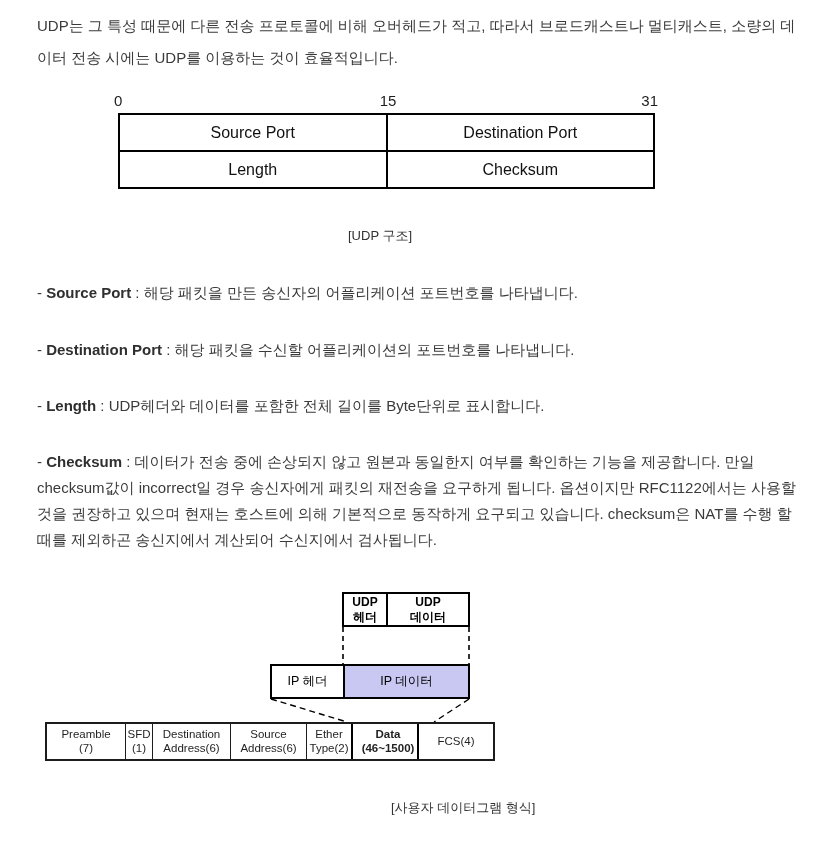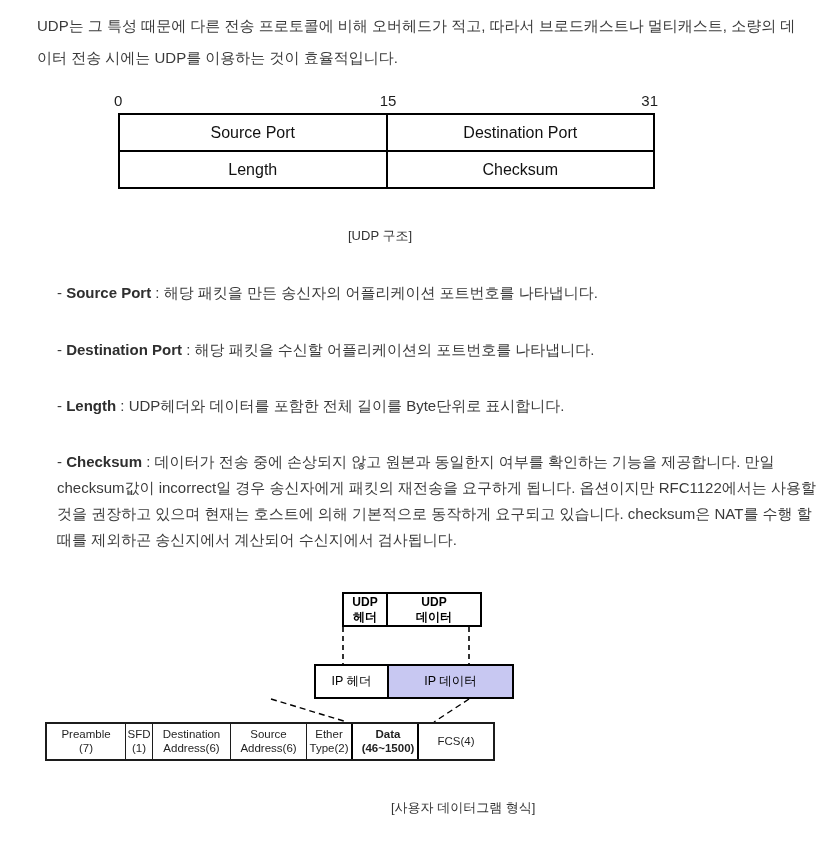--- a/index.html
+++ b/index.html
@@ -4,46 +4,46 @@
 <style>
   html,body{margin:0;padding:0;background:#ffffff;}
   .page{
     position:relative;width:823px;height:849px;background:#ffffff;overflow:hidden;
     font-family:"Liberation Sans","DejaVu Sans",sans-serif;color:#3a3a3a;
   }
   .abs{position:absolute;}
   
   .bodytext{font-size:15px;color:#3a3a3a;}
   .intro{left:37px;top:10px;width:763px;line-height:32px;}
-  .bullet{left:37px;width:762px;line-height:26px;margin-left:20px;}
+  .bullet{left:37px;width:762px;line-height:26px;}
   .bullet b{color:#2f2f2f;}
   
   .udp-diagram{left:118px;top:92px;width:537px;}
   .bit-labels{position:relative;height:21px;font-size:15px;color:#1d1d1d;}
   .bit-0{position:absolute;left:-4px;top:0;}
   .bit-15{position:absolute;left:270px;top:0;transform:translateX(-50%);}
   .bit-31{position:absolute;right:-3px;top:0;}
   .udp-table{border:2px solid #000;}
   .udp-row{display:flex;height:35px;}
   .udp-row.first{border-bottom:2px solid #000;}
   .udp-cell{flex:1;display:flex;align-items:center;justify-content:center;
     font-size:16px;color:#111;}
   .udp-cell.left{border-right:2px solid #000;}
   .caption{font-size:13px;color:#333;}
   
   .encap{left:40px;top:585px;width:470px;height:190px;}
   .encap svg{position:absolute;left:0;top:0;}
-  .udp-box{position:absolute;left:302px;top:7px;width:140px;height:35px;
+  .udp-box{position:absolute;left:302px;top:7px;width:128px;height:35px;
     border:2px solid #000;box-sizing:border-box;display:flex;background:#fff;}
   .udp-box .cell{display:flex;align-items:center;justify-content:center;text-align:center;
     font-size:12px;font-weight:bold;color:#000;white-space:pre-line;line-height:1.25;}
   .udp-box .hdr{width:44px;border-right:2px solid #000;box-sizing:border-box;}
   .udp-box .dat{flex:1;}
   .ip-row{position:absolute;left:230px;top:79px;width:200px;height:35px;
-    border:2px solid #000;box-sizing:border-box;display:flex;background:#fff;margin-left:44px;}
+    border:2px solid #000;box-sizing:border-box;display:flex;background:#fff;}
   .ip-row .cell{display:flex;align-items:center;justify-content:center;
     font-size:12.5px;color:#000;}
   .ip-row .hdr{width:73px;border-right:2px solid #000;box-sizing:border-box;}
   .ip-row .dat{flex:1;background:#c8c8f2;}
   .frame-row{position:absolute;left:5px;top:137px;width:450px;height:39px;
     border:2px solid #1c1c1c;box-sizing:border-box;display:flex;background:#fff;}
   .frame-cell{display:flex;align-items:center;justify-content:center;text-align:center;
     font-size:11.5px;color:#1f1f1f;white-space:pre-line;line-height:1.2;
     border-left:1.5px solid #1c1c1c;box-sizing:border-box;}
   .frame-cell:first-child{border-left:none;}

